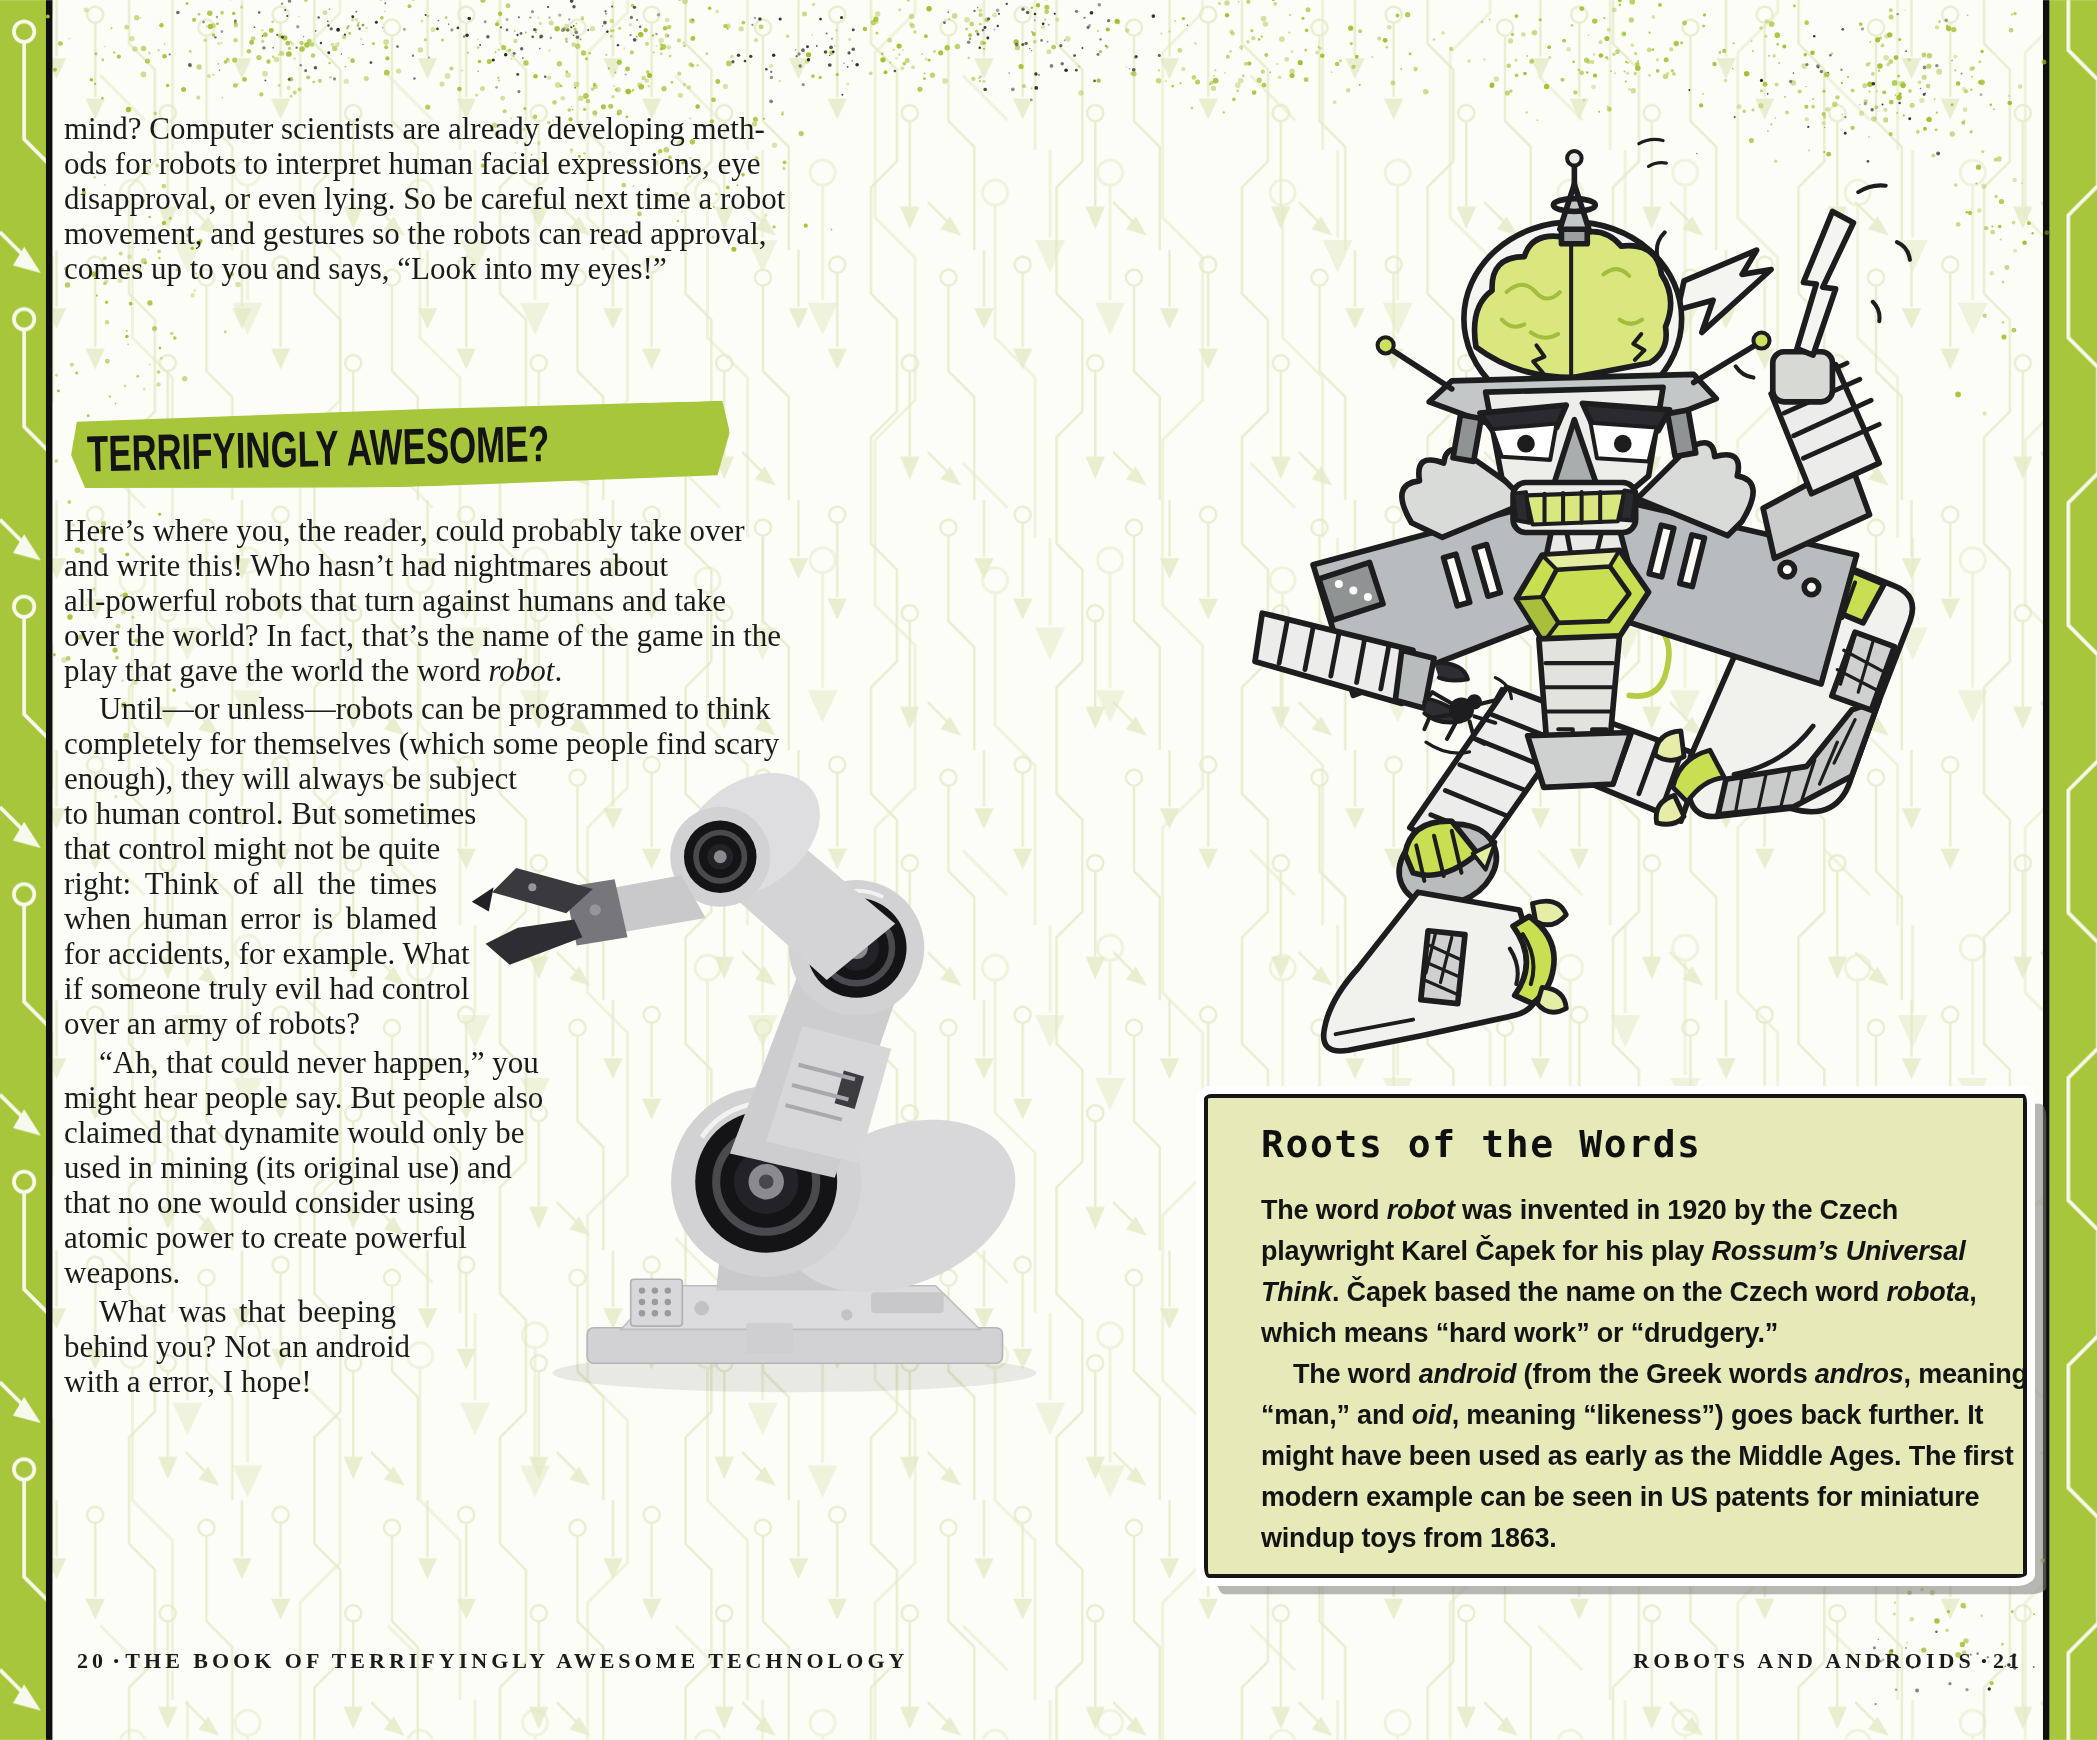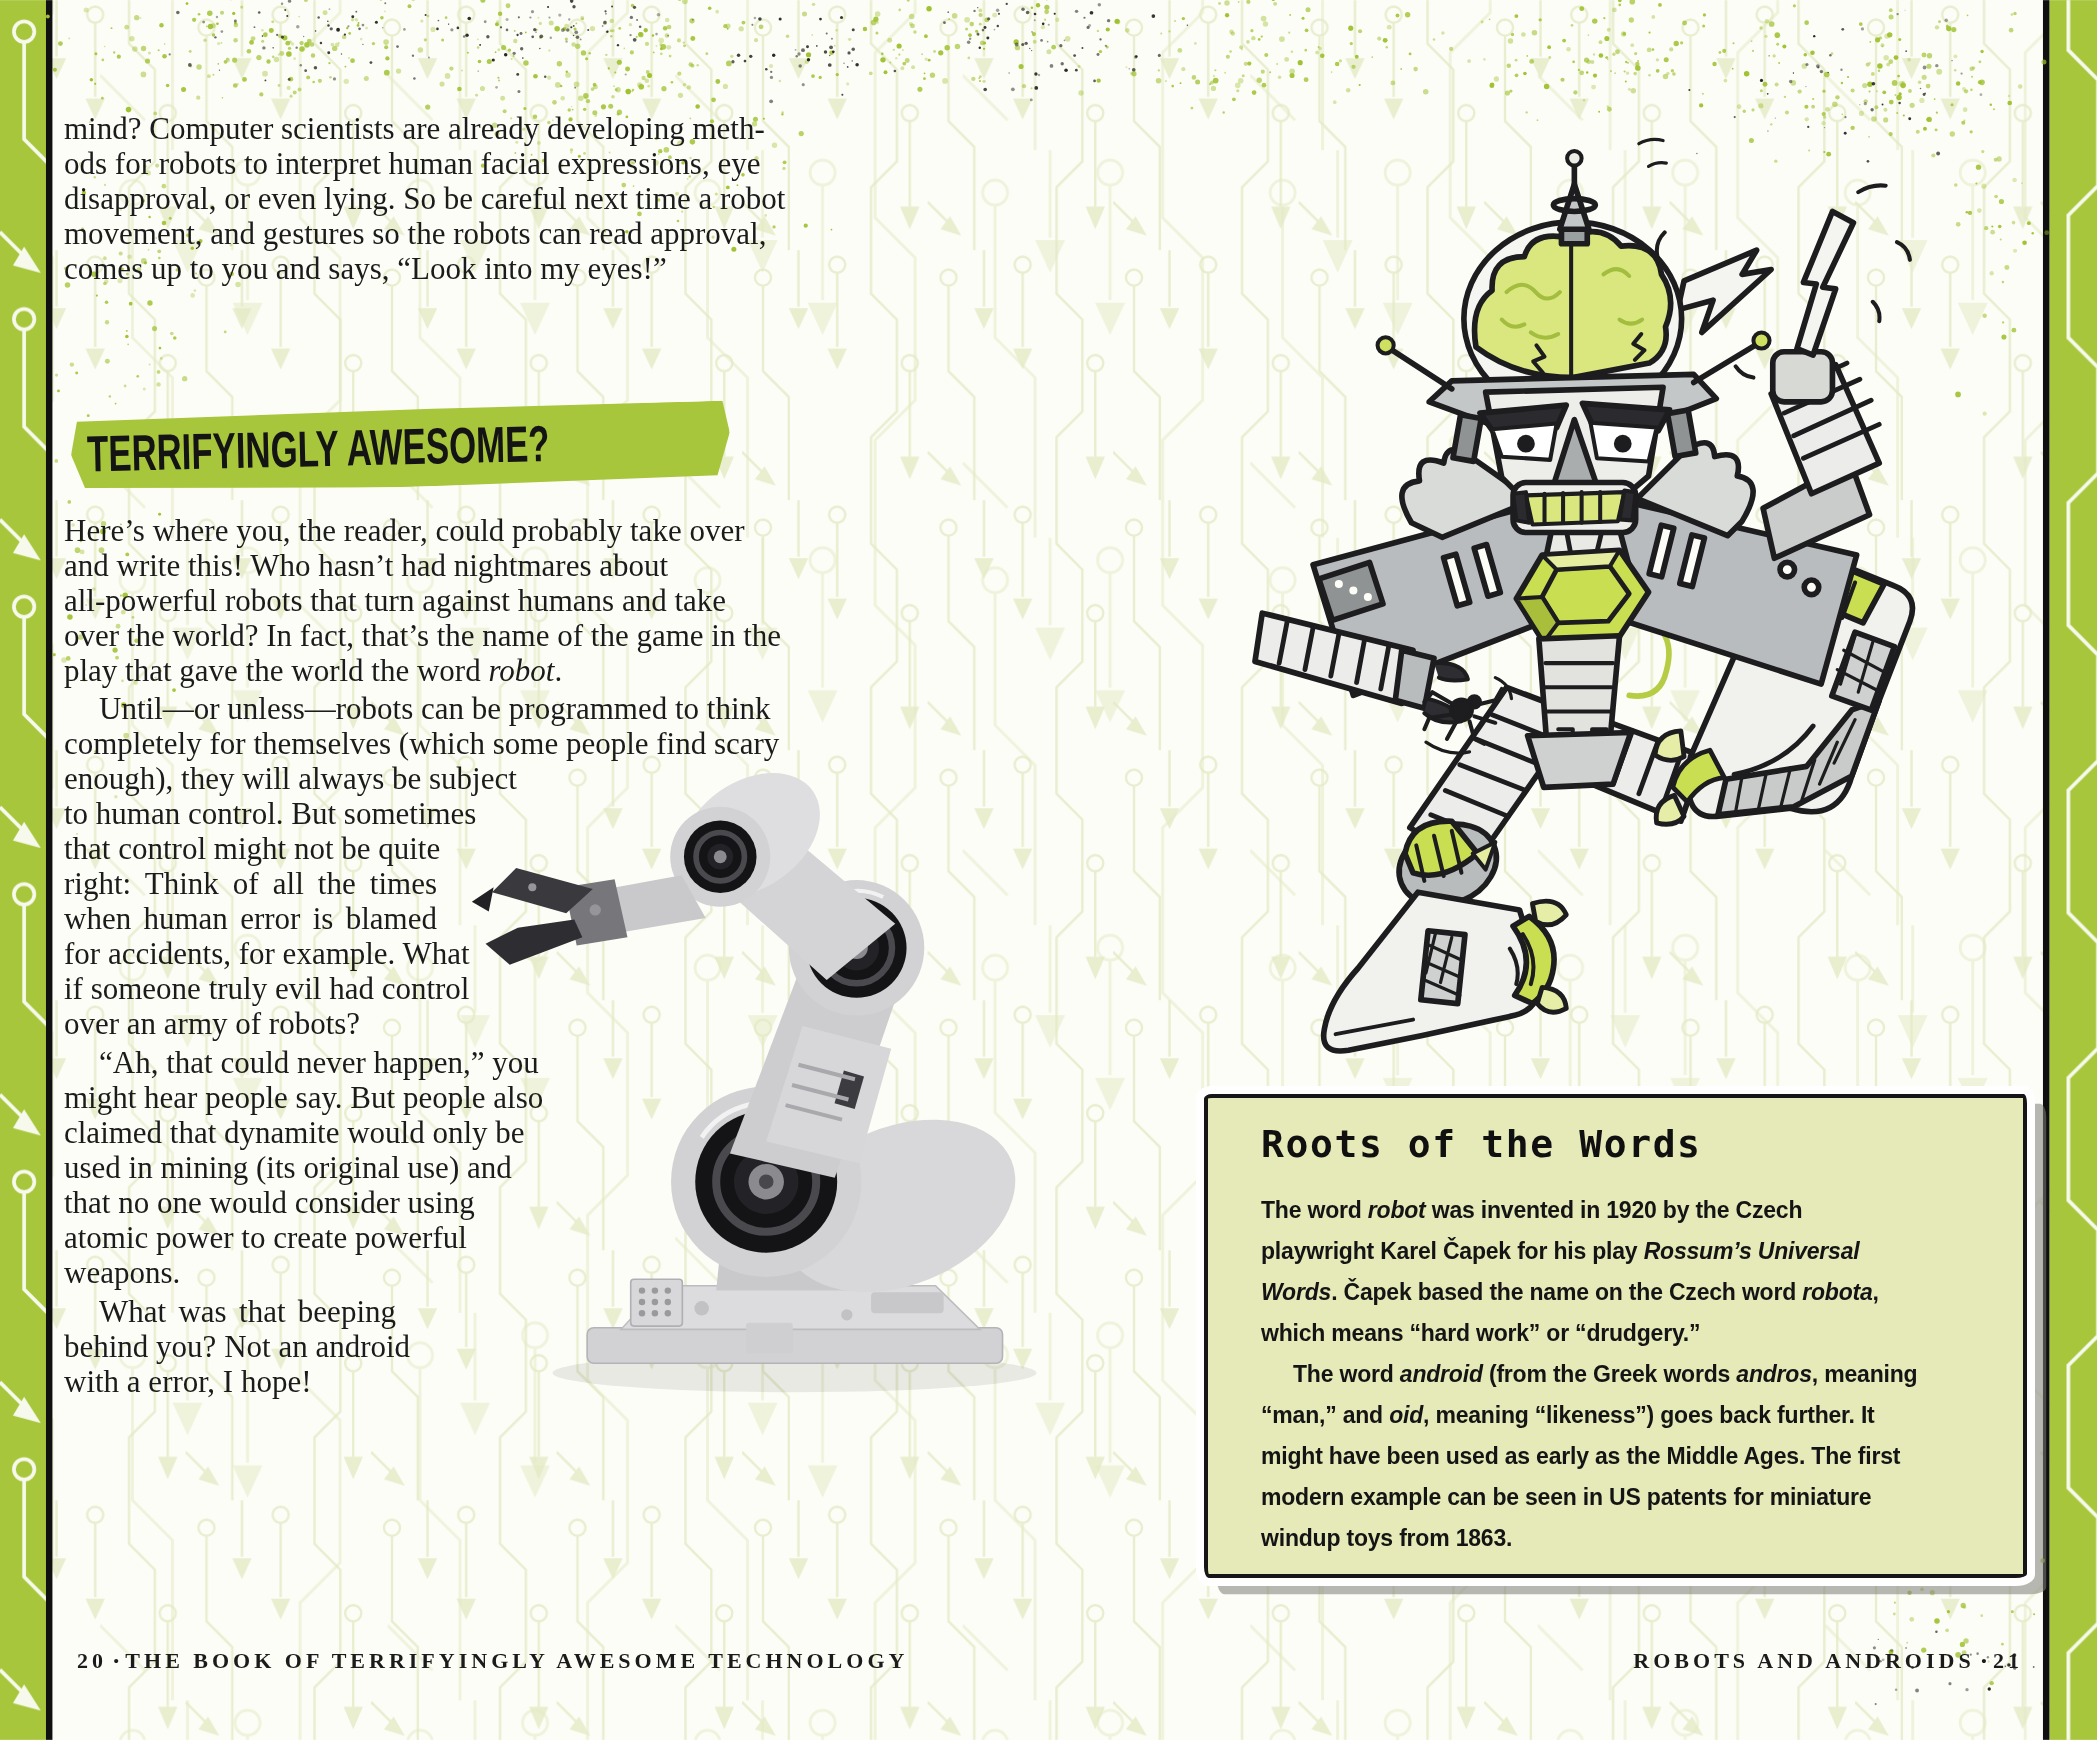--- a/index.html
+++ b/index.html
@@ -42,21 +42,21 @@
     border:4.8px solid #161616;
     border-radius:8px 3.2px 11.3px 4.8px / 4.8px 9.7px 4px 11.3px;
     box-shadow:0 0 0 8px #ffffff, 16px 13px 0 3.2px rgba(125,125,120,0.55);
     padding:24px 32px 0 53px;
   }
   .sb-title{
     font-family:"DejaVu Sans Mono", monospace;font-weight:700;font-size:38px;
     letter-spacing:1.6px;color:#101010;margin-bottom:24px;
   }
   .sidebar .tl{
-    font-family:"Liberation Sans", sans-serif;font-weight:700;font-size:23px;
+    font-family:"Liberation Sans", sans-serif;font-weight:700;font-size:27px;
     width:737px;height:41px;line-height:41px;text-align:left;text-align-last:left;
     letter-spacing:-0.2px;color:#141414;
   }
   .sidebar .indent .tl:first-child{text-indent:32px;}
 
   
   .footer{
     top:1648px;font-family:"Liberation Serif", serif;font-weight:700;
     font-size:22px;letter-spacing:4px;white-space:nowrap;
   }
@@ -1734,21 +1734,21 @@
     <div class="tl">What was that beeping</div>
     <div class="tl">behind you? Not an android</div>
     <div class="tl last">with a error, I hope!</div>
   </div>
 
 <div class="layer sidebar">
   <div class="sb-title">Roots of the Words</div>
   <div>
       <div class="tl">The word <em>robot</em> was invented in 1920 by the Czech</div>
       <div class="tl">playwright Karel Čapek for his play <em>Rossum’s Universal</em></div>
-      <div class="tl"><em>Words</em>. Čapek based the name on the Czech word <em>robota</em>,</div>
+      <div class="tl"><em>Think</em>. Čapek based the name on the Czech word <em>robota</em>,</div>
       <div class="tl last">which means “hard work” or “drudgery.”</div>
     </div>
   <div class="indent">
       <div class="tl">The word <em>android</em> (from the Greek words <em>andros</em>, meaning</div>
       <div class="tl">“man,” and <em>oid</em>, meaning “likeness”) goes back further. It</div>
       <div class="tl">might have been used as early as the Middle Ages. The first</div>
       <div class="tl">modern example can be seen in US patents for miniature</div>
       <div class="tl last">windup toys from 1863.</div>
     </div>
 </div>

